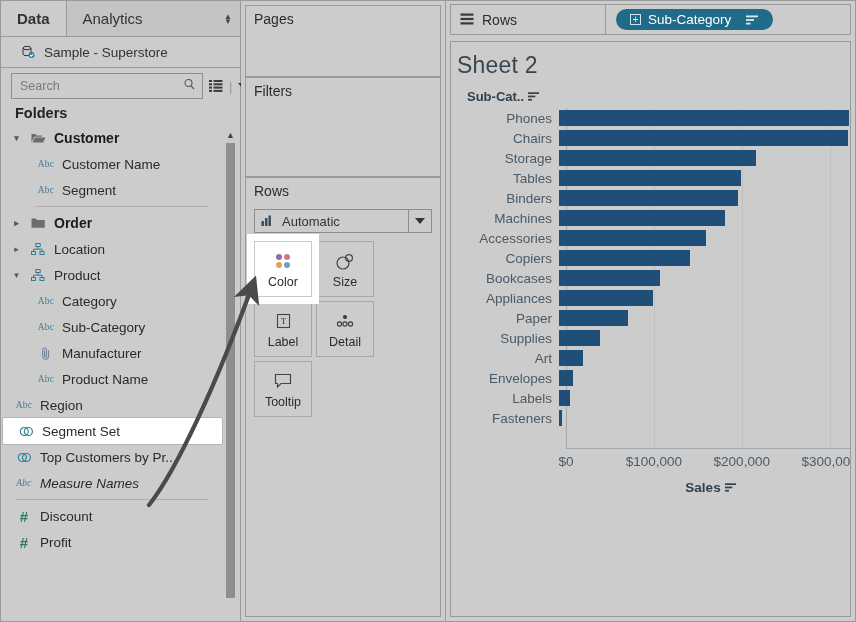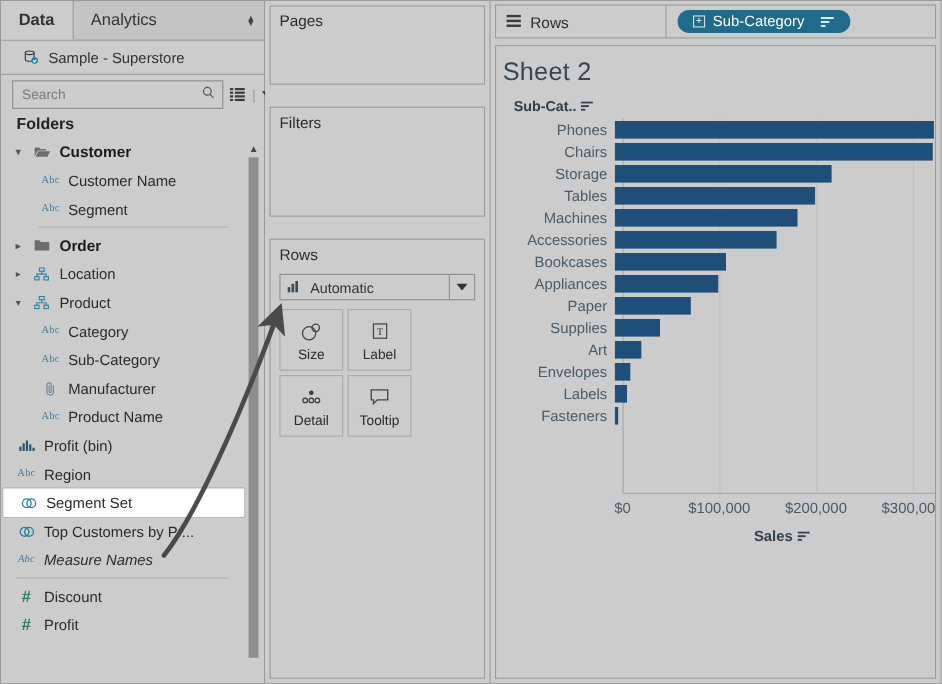--- a/index.html
+++ b/index.html
@@ -123,21 +123,21 @@
   .vscroll .thumb{
     position:absolute;top:18px;left:1px;width:9px;height:455px;
     background:#8e8e8e;
   }
 
   
   .shelfcol{
     width:205px;flex:0 0 205px;
     background:#cccccc;
     padding:4px 4px 4px 4px;
-    display:flex;flex-direction:column;gap:20px;
+    display:flex;flex-direction:column;gap:0;
     box-sizing:border-box;
     border-right:1px solid #9a9a9a;
     position:relative;
   }
   .card{
     border:1px solid #9a9a9a;
     background:#cccccc;
     box-sizing:border-box;
     padding:6px 8px;
   }
@@ -393,34 +393,20 @@
           </svg>
         </span>
         <span>Manufacturer</span>
       </div>
       <div class="row indent2">
         <span class="ic abc">Abc</span>
         <span>Product Name</span>
       </div>
 
       <div class="row indent-field">
-        <span class="ic">
-          <svg width="15" height="12" viewBox="0 0 15 12">
-            <g fill="#27566e">
-              <rect x="0.5" y="7" width="2" height="4"></rect>
-                <rect x="3.5" y="4" width="2" height="7"></rect>
-              <rect x="6.5" y="1.5" width="2" height="9.5"></rect>
-                <rect x="9.5" y="5" width="2" height="6"></rect>
-              <rect x="12.5" y="8" width="2" height="3"></rect>
-            </g>
-          </svg>
-        </span>
-        <span>Profit (bin)</span>
-      </div>
-      <div class="row indent-field">
         <span class="ic abc">Abc</span>
         <span>Region</span>
       </div>
 
       <div class="row indent-field selected">
         <span class="ic">
           <svg width="15" height="13" viewBox="0 0 15 13">
             <circle cx="5.3" cy="6.5" r="4" fill="none" stroke="#2f7f9e" stroke-width="1.2"></circle>
             <circle cx="9.4" cy="6.5" r="4" fill="none" stroke="#2f7f9e" stroke-width="1.2"></circle>
           </svg>
@@ -485,20 +471,31 @@
           </svg>
         </span>
         <span>Automatic</span>
         <span class="dd">
           <span class="caret"></span>
         </span>
       </div>
 
       <div class="markbtns">
 
+        <div class="mbtn hl">
+          <span class="glyph">
+            <svg width="22" height="20" viewBox="0 0 22 20">
+              <circle cx="7" cy="6" r="3" fill="#8e6fa8"></circle>
+              <circle cx="15" cy="6" r="3" fill="#e0708a"></circle>
+              <circle cx="7" cy="14" r="3" fill="#e8a05a"></circle>
+              <circle cx="15" cy="14" r="3" fill="#6f9fc6"></circle>
+            </svg>
+          </span>
+          <span>Color</span>
+        </div>
 
         <div class="mbtn">
           <span class="glyph">
             <svg width="22" height="20" viewBox="0 0 22 20">
               <circle cx="9" cy="12" r="6" fill="none" stroke="#444" stroke-width="1.2"></circle>
               <circle cx="15" cy="7" r="3.4" fill="none" stroke="#444" stroke-width="1.2"></circle>
             </svg>
           </span>
           <span>Size</span>
         </div>
@@ -616,29 +613,41 @@
                 <div class="bar" style="width: 196.711px; background: rgb(31, 78, 121);"></div>
               </div>
             </div>
             <div class="barrow">
               <div class="barlabel">Tables</div>
               <div class="bartrack">
                 <div class="bar" style="width: 181.879px; background: rgb(31, 78, 121);"></div>
               </div>
             </div>
             <div class="barrow">
+              <div class="barlabel">Binders</div>
+              <div class="bartrack">
+                <div class="bar" style="width: 178.757px; background: rgb(31, 78, 121);"></div>
+              </div>
+            </div>
+            <div class="barrow">
               <div class="barlabel">Machines</div>
               <div class="bartrack">
                 <div class="bar" style="width: 166.301px; background: rgb(31, 78, 121);"></div>
               </div>
             </div>
             <div class="barrow">
               <div class="barlabel">Accessories</div>
               <div class="bartrack">
                 <div class="bar" style="width: 147.092px; background: rgb(31, 78, 121);"></div>
+              </div>
+            </div>
+            <div class="barrow">
+              <div class="barlabel">Copiers</div>
+              <div class="bartrack">
+                <div class="bar" style="width: 131.403px; background: rgb(31, 78, 121);"></div>
               </div>
             </div>
             <div class="barrow">
               <div class="barlabel">Bookcases</div>
               <div class="bartrack">
                 <div class="bar" style="width: 100.955px; background: rgb(31, 78, 121);"></div>
               </div>
             </div>
             <div class="barrow">
               <div class="barlabel">Appliances</div>

